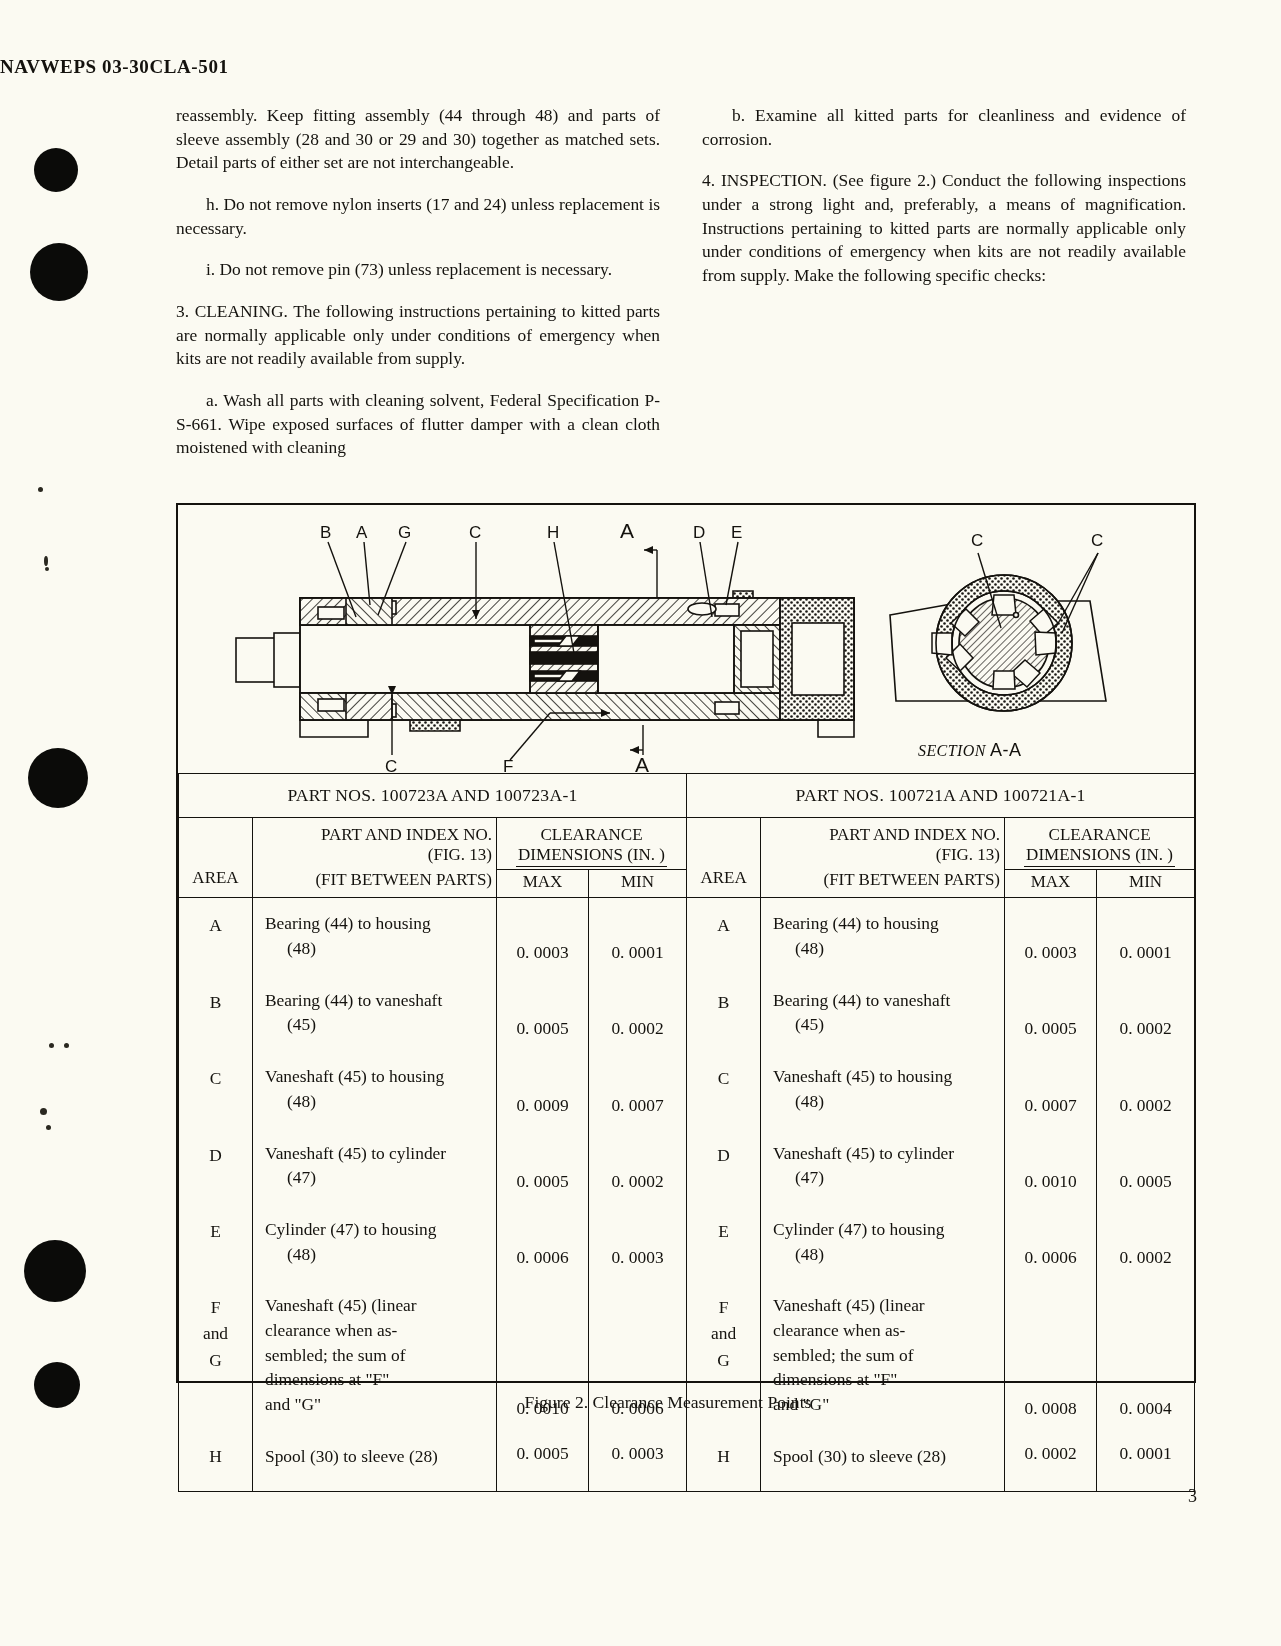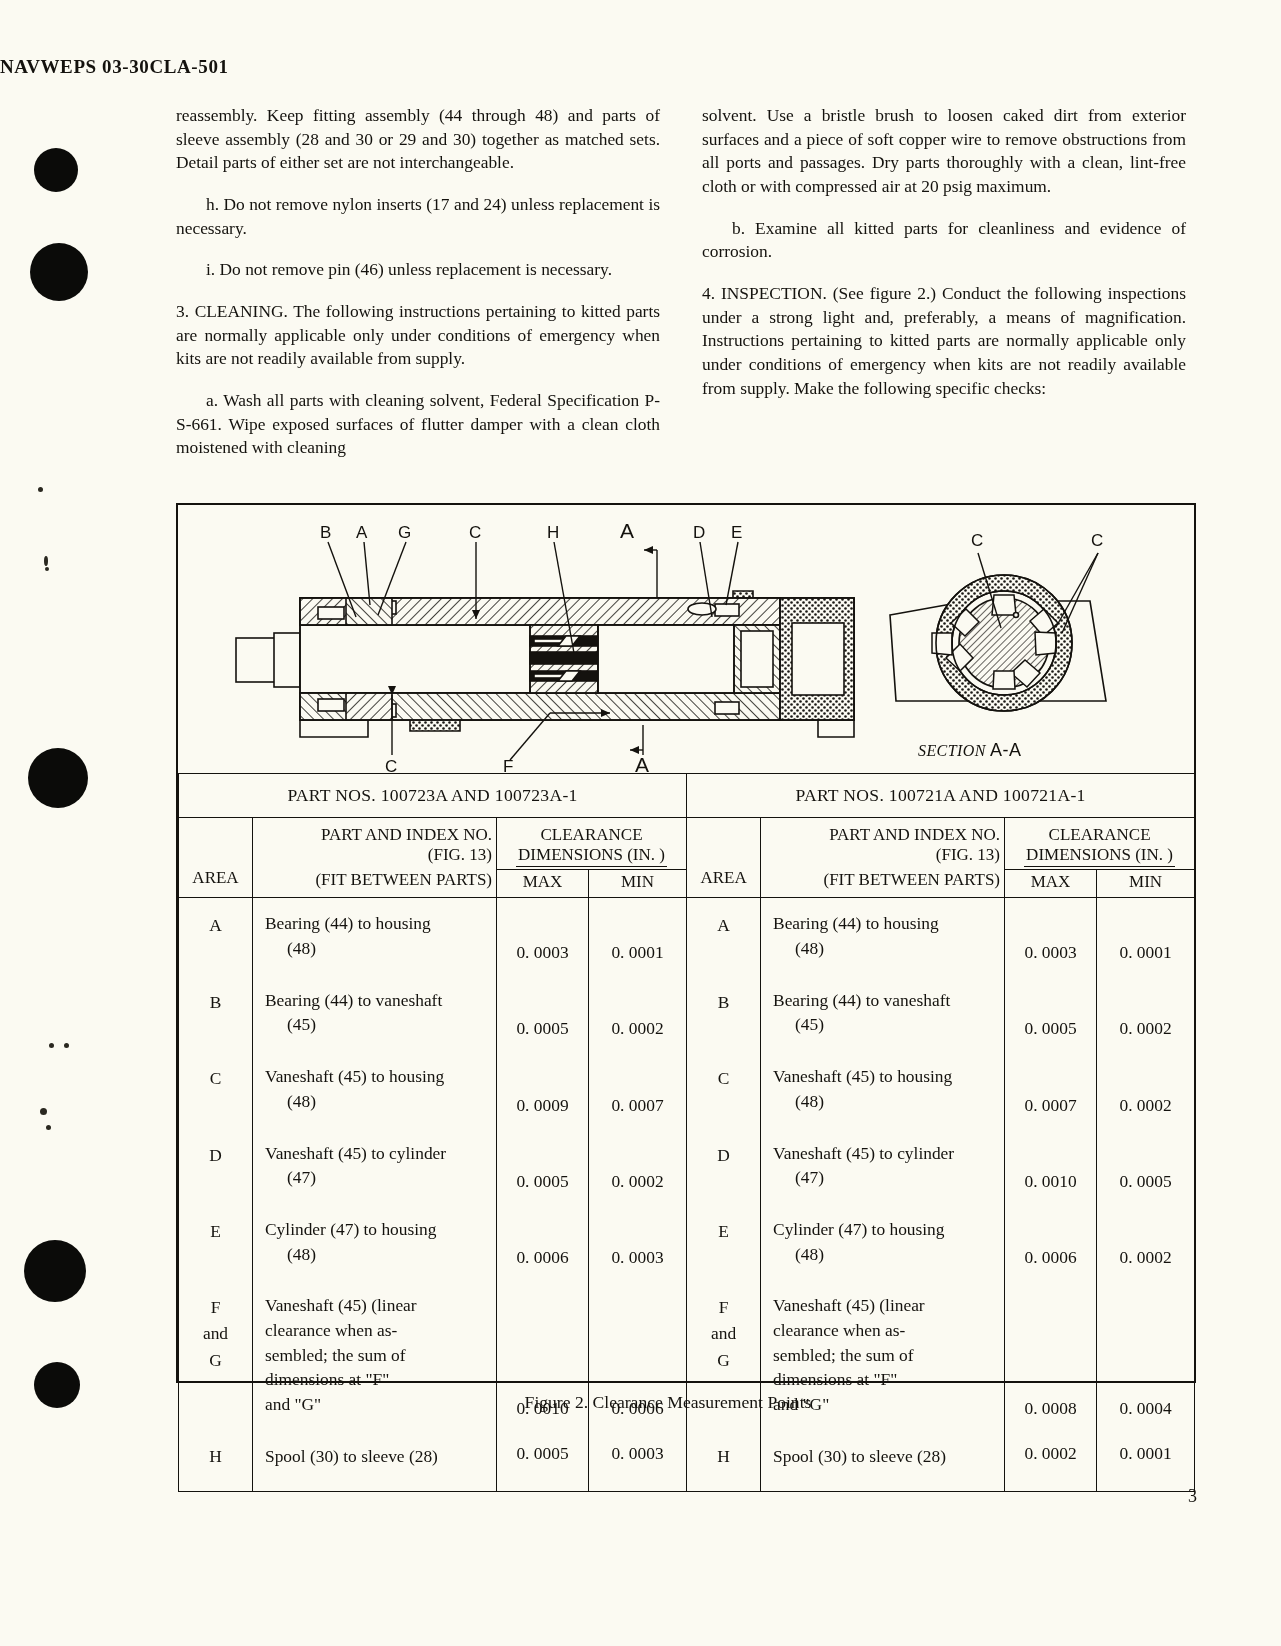--- a/index.html
+++ b/index.html
@@ -95,26 +95,25 @@
 <div class="speck" style="left:64px; top:1043px; width:5px; height:5px;"></div>
 <div class="speck" style="left:40px; top:1108px; width:7px; height:7px;"></div>
 <div class="speck" style="left:46px; top:1125px; width:5px; height:5px;"></div>
 
 <div class="page-header">NAVWEPS 03-30CLA-501</div>
 
 <div class="cols">
   <div class="col">
     <p>reassembly. Keep fitting assembly (44 through 48) and parts of sleeve assembly (28 and 30 or 29 and 30) together as matched sets. Detail parts of either set are not interchangeable.</p>
     <p class="ind">h.  Do not remove nylon inserts (17 and 24) unless replacement is necessary.</p>
-    <p class="ind">i.  Do not remove pin (46) unless replacement is necessary.</p>
+    <p class="ind">i.  Do not remove pin (73) unless replacement is necessary.</p>
     <p>3.  CLEANING.  The following instructions pertaining to kitted parts are normally applicable only under conditions of emergency when kits are not readily available from supply.</p>
     <p class="ind last">a.  Wash all parts with cleaning solvent, Federal Specification P-S-661.  Wipe exposed surfaces of flutter damper with a clean cloth moistened with cleaning</p>
   </div>
   <div class="col">
-    <p>solvent.  Use a bristle brush to loosen caked dirt from exterior surfaces and a piece of soft copper wire to remove obstructions from all ports and passages.  Dry parts thoroughly with a clean, lint-free cloth or with compressed air at 20 psig maximum.</p>
     <p class="ind">b.  Examine all kitted parts for cleanliness and evidence of corrosion.</p>
     <p>4.  INSPECTION.  (See figure 2.)  Conduct the following inspections under a strong light and, preferably, a means of magnification.  Instructions pertaining to kitted parts are normally applicable only under conditions of emergency when kits are not readily available from supply.  Make the following specific checks:</p>
   </div>
 </div>
 
 <div class="figure-box">
 
   <svg class="dwg" viewBox="0 0 1016 268">
     <defs>
       <pattern id="stip" width="6" height="6" patternUnits="userSpaceOnUse">

